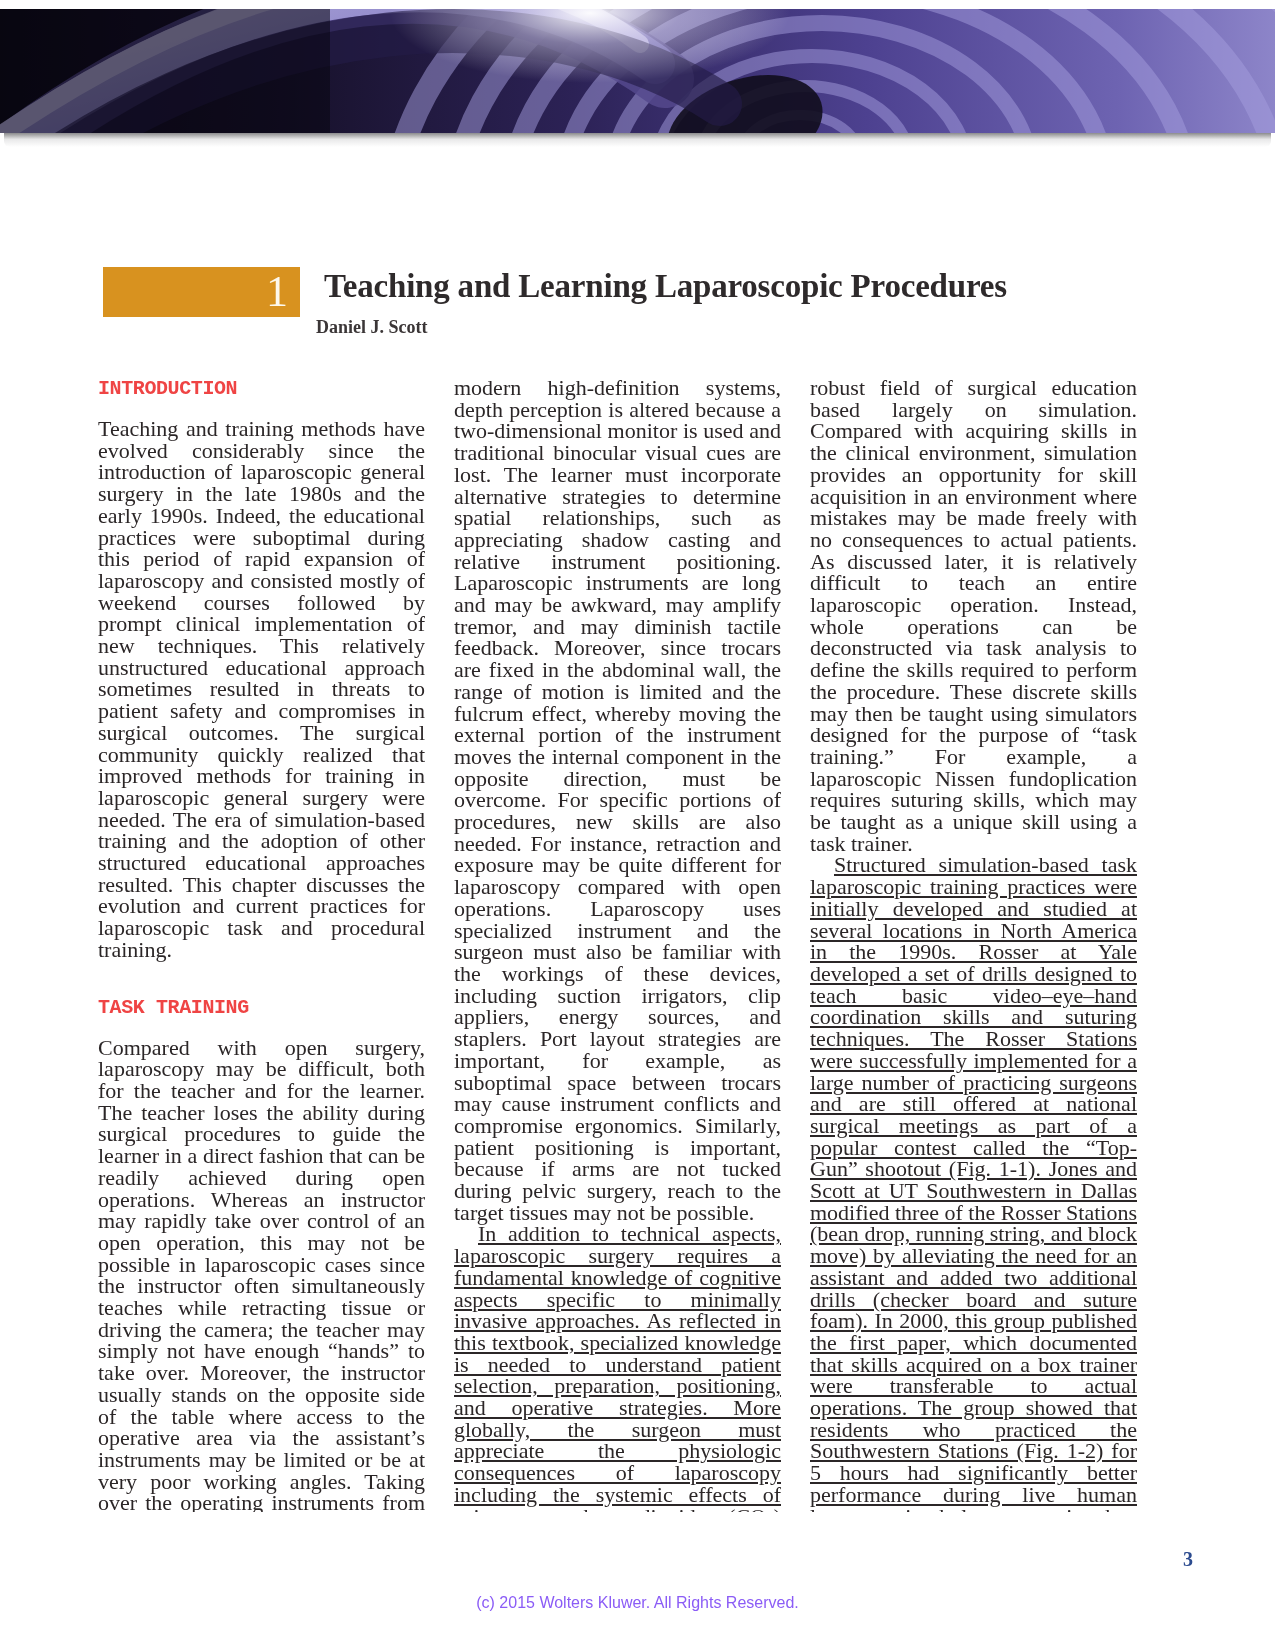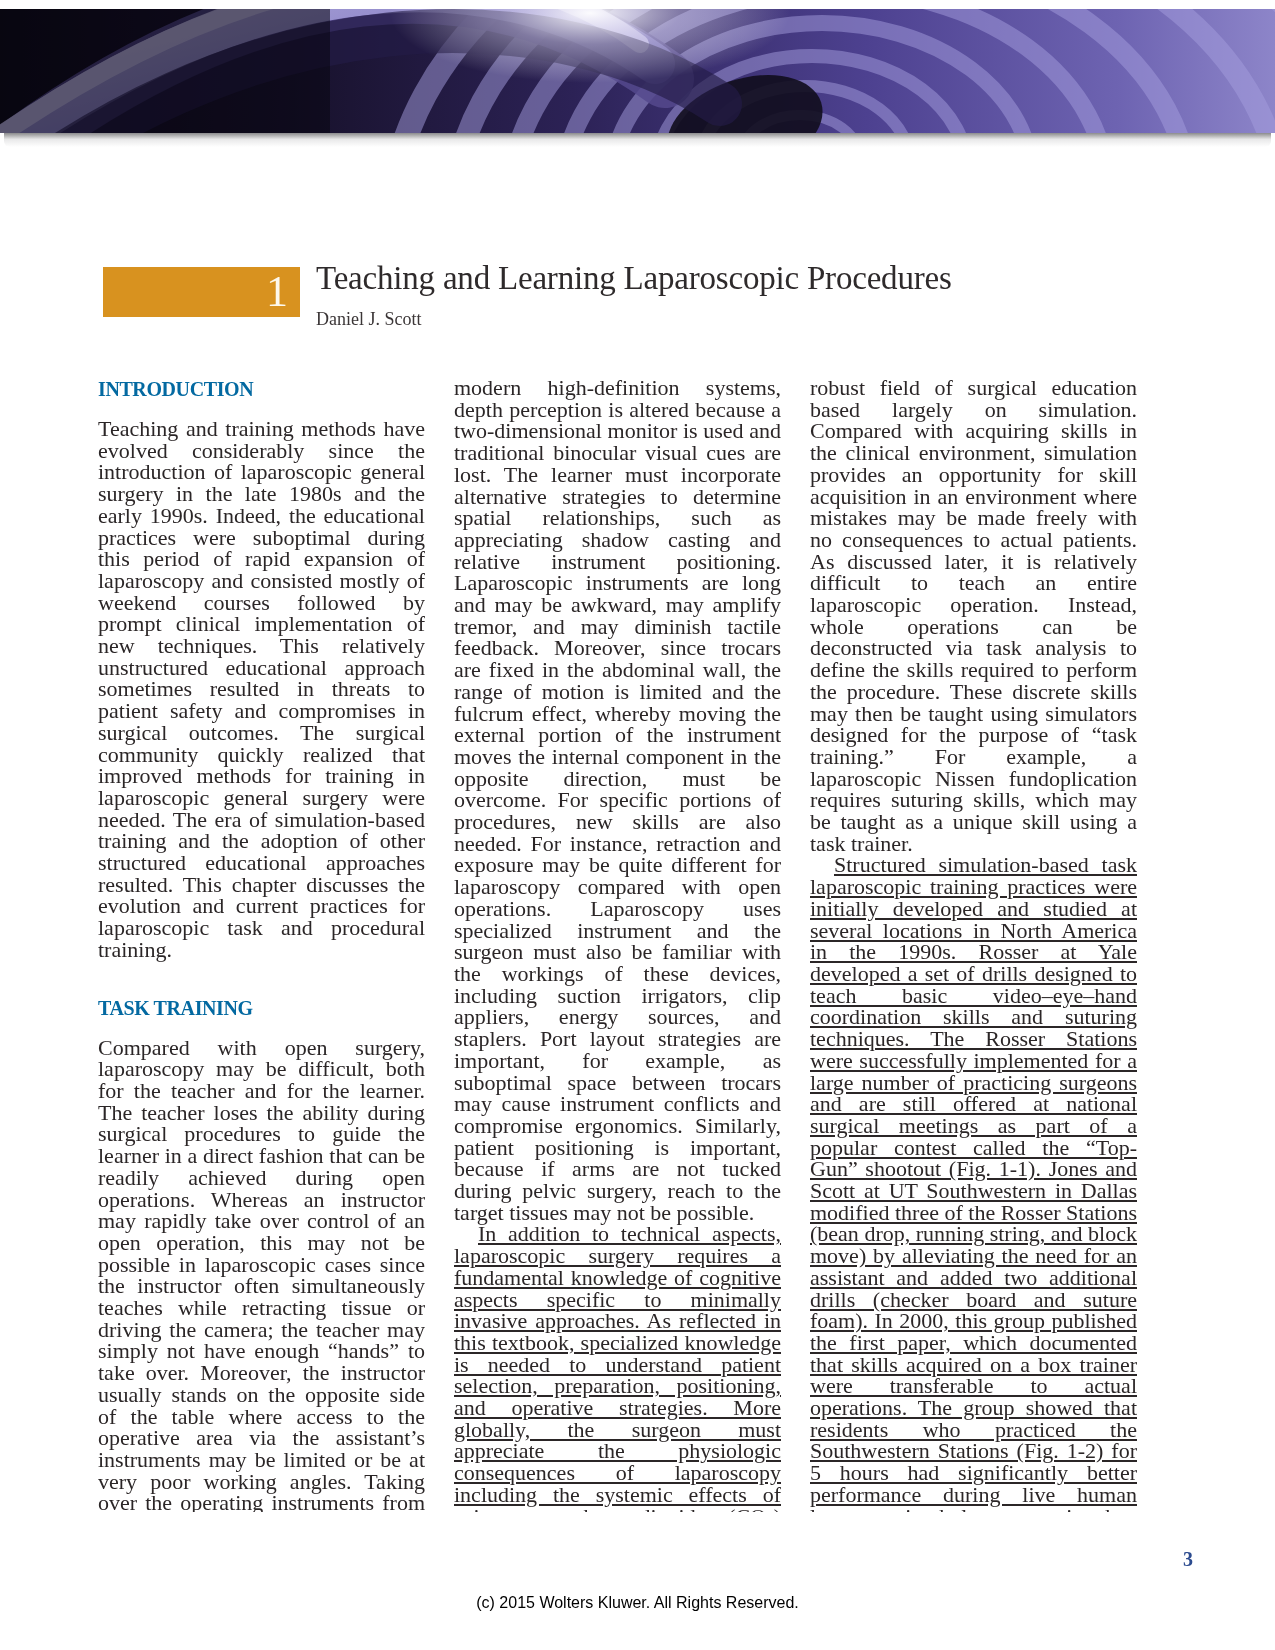--- a/index.html
+++ b/index.html
@@ -30,56 +30,56 @@
     background:#d8921f;
     display:flex;align-items:center;justify-content:flex-end;
     box-sizing:border-box;padding-right:12px;
   }
   .chapter-num{
     color:#fdf8ec;font-family:"Liberation Serif",serif;
     font-size:44px;line-height:44px;font-weight:400;
   }
   .chapter-title-wrap{margin-left:16px;flex:1;}
   .chapter-title{
-    margin:0;font-family:"Liberation Serif",serif;font-weight:400;
+    margin:8px;font-family:"Liberation Serif",serif;font-weight:700;
     font-size:33px;line-height:40px;color:#2e2a2b;letter-spacing:-0.2px;
   }
   .chapter-author{
-    margin:11px 0 0 0;font-size:18px;color:#3b3637;font-weight:400;
+    margin:11px 0 0 0;font-size:18px;color:#3b3637;font-weight:700;
   }
 
   
   .columns{
     position:absolute;left:98px;top:377px;width:1040px;height:1135px;
     display:flex;gap:29px;
   }
   .col{width:327px;flex:0 0 327px;overflow:hidden;}
   .col-heading{
     margin:0 0 10px 0;
-    font-family:Liberation Serif, serif;font-weight:700;
+    font-family:Liberation Mono, monospace;font-weight:700;
     font-size:20px;line-height:24px;letter-spacing:-0.4px;
-    color:#0369a1;
+    color:#ef4444;
   }
   .col-heading + .body-para{margin-top:17px;}
   .body-para ~ .col-heading{margin-top:35px;}
   .body-para{
     margin:0;font-size:22px;line-height:21.7px;color:#2b2627;
     text-align:justify;
   }
   .body-para.indent{text-indent:24px;text-decoration:underline;}
 
   
   .page-number{
     position:absolute;right:82px;top:1548px;
     font-family:"Liberation Serif",serif;font-weight:700;
     font-size:20px;color:#2c4b8f;
   }
   .copyright{
     position:absolute;left:0;top:1594px;width:1275px;text-align:center;
-    font-family:"Liberation Sans",sans-serif;font-size:16px;color:#000000;
+    font-family:"Liberation Sans",sans-serif;font-size:16px;color:#8b5cf6;
   }
 </style>
 </head>
 <body>
 
 <div class="banner">
   <svg viewBox="0 0 1275 124" preserveAspectRatio="none">
     <defs>
       <linearGradient id="bg" x1="0" y1="0" x2="1" y2="0">
         <stop offset="0" stop-color="#0a0711"></stop>

